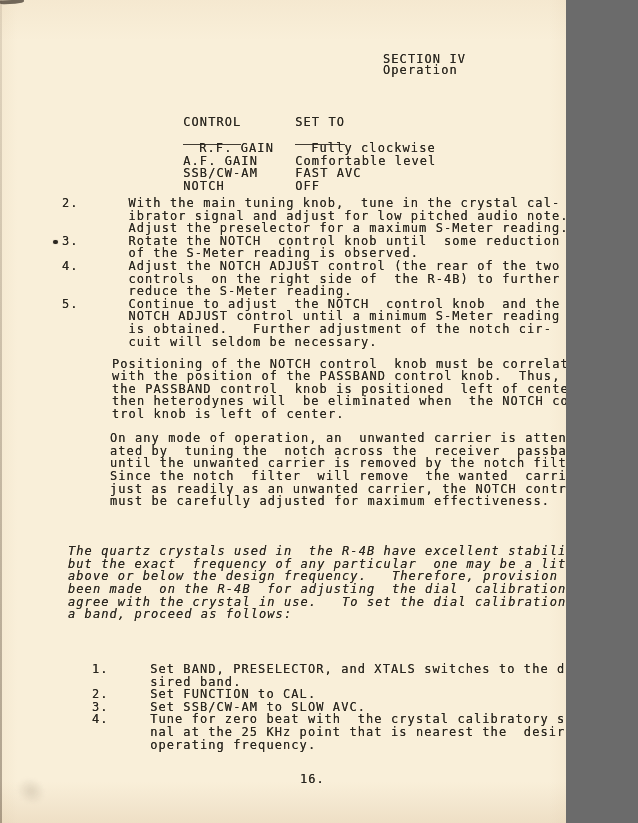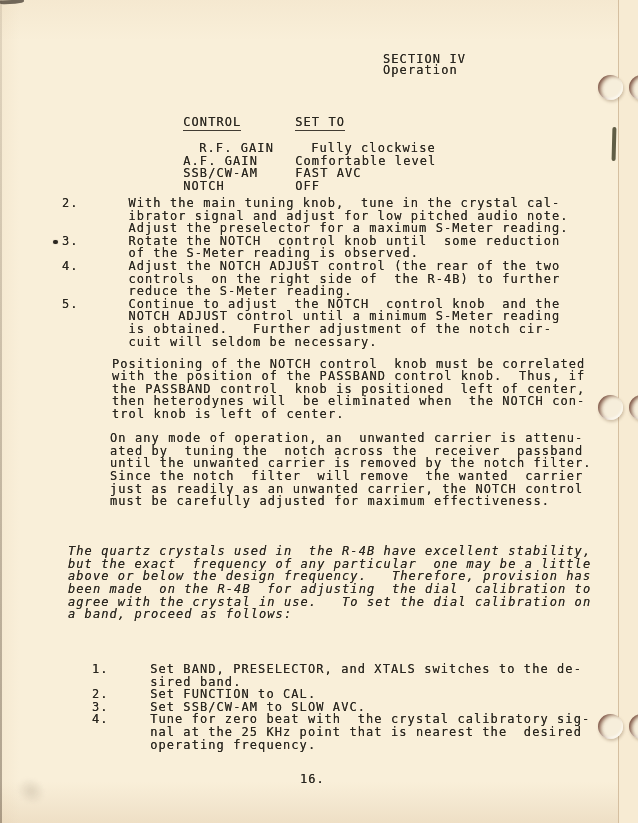--- a/index.html
+++ b/index.html
@@ -1,18 +1,18 @@
 <!DOCTYPE html>
 <html><head>
 <meta charset="utf-8">
 <style>
   html,body{margin:0;padding:0;background:#6b6b6b;}
   .page{
     position:relative;
-    width:638px;height:823px;
+    width:566px;height:823px;
     background:#f9efd9;
     overflow:hidden;
     font-family:"DejaVu Sans Mono",monospace;
     font-size:12px;
     letter-spacing:1.08px;
     line-height:12.6px;
     color:#29261f;
   }
   .page::before{
     content:"";position:absolute;inset:0;pointer-events:none;
@@ -20,21 +20,21 @@
       linear-gradient(180deg, rgba(215,185,145,0.12), rgba(255,255,255,0) 5%, rgba(255,255,255,0) 95%, rgba(195,160,120,0.20)),
       linear-gradient(90deg, rgba(205,175,135,0.10), rgba(255,255,255,0) 3%, rgba(255,255,255,0) 97%, rgba(205,175,135,0.08));
   }
   .txt{
     position:absolute;
     white-space:pre;
     text-shadow:0 0 0.35px rgba(41,38,31,0.75);
   }
   .ul{
     border-bottom:1.3px solid rgba(45,40,32,0.9);
-    padding-bottom:1px;
+    padding-bottom:15px;
   }
   .cell-1{display:inline-block;min-width:112px;}
   .hdr{line-height:10.8px;}
   
   .edge-strip{
     position:absolute;left:618px;top:0;width:20px;height:823px;
     background:#f7ebd3;
     border-left:1px solid rgba(150,108,66,0.35);
   }
   .edge-dark-seg{

